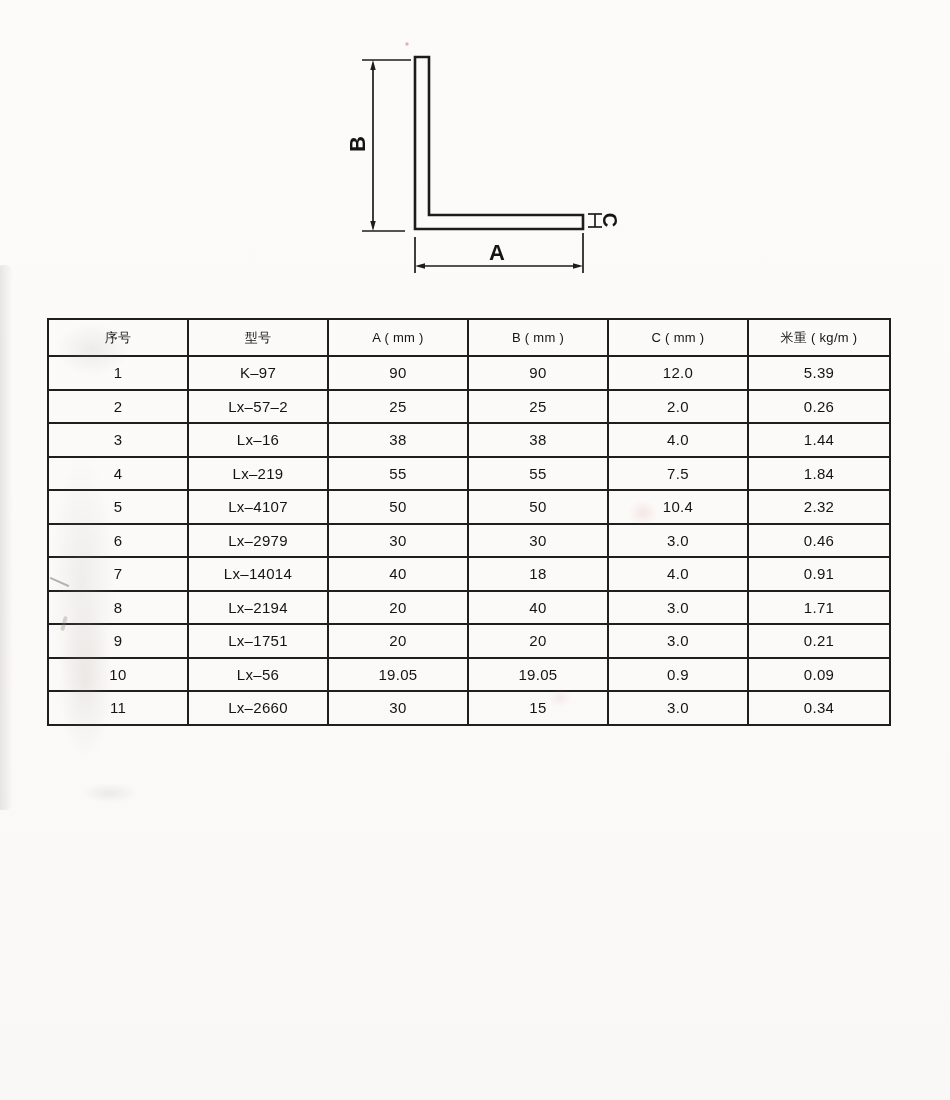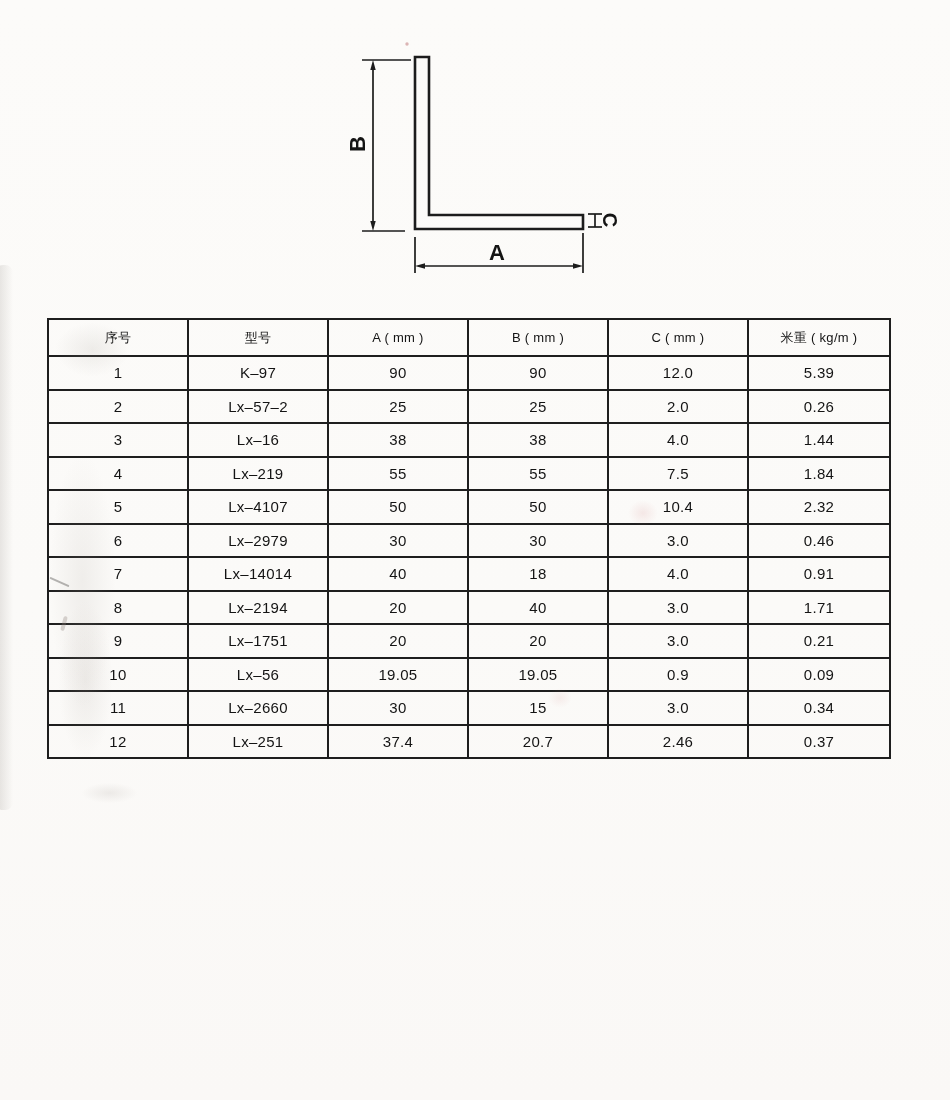--- a/index.html
+++ b/index.html
@@ -191,28 +191,20 @@
       <td>0.09</td>
     </tr>
     <tr>
       <td>11</td>
       <td>Lx–2660</td>
       <td>30</td>
       <td>15</td>
       <td>3.0</td>
       <td>0.34</td>
     </tr>
-    <tr>
-      <td>12</td>
-      <td>Lx–251</td>
-      <td>37.4</td>
-      <td>20.7</td>
-      <td>2.46</td>
-      <td>0.37</td>
-    </tr>
   </tbody>
 </table>
 
 <div class="smudge smudge-band"></div>
 <div class="smudge smudge-1"></div>
 <div class="smudge smudge-2"></div>
 <div class="smudge smudge-3"></div>
 <div class="smudge smudge-4"></div>
 <div class="smudge scratch-1"></div>
 <div class="smudge scratch-2"></div>

